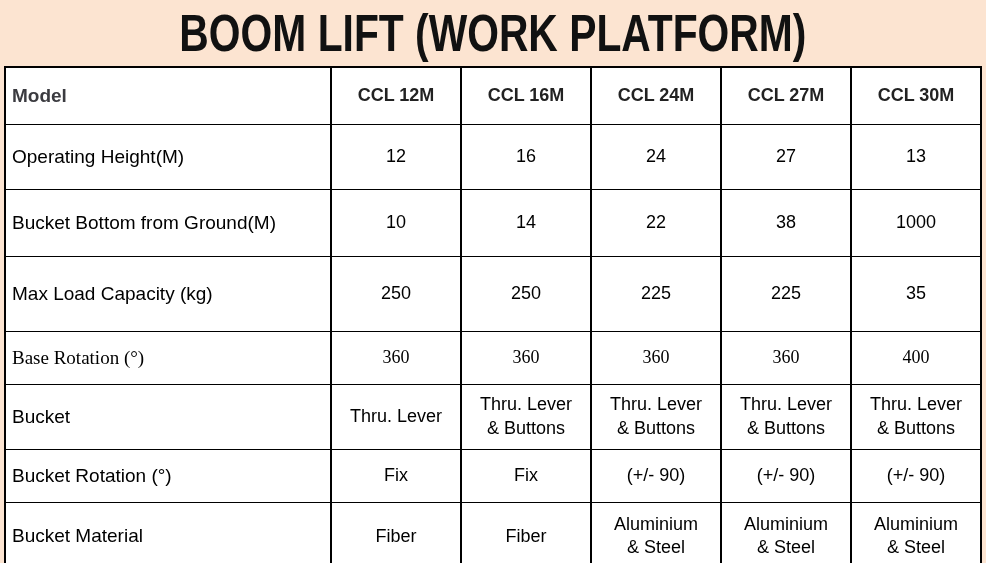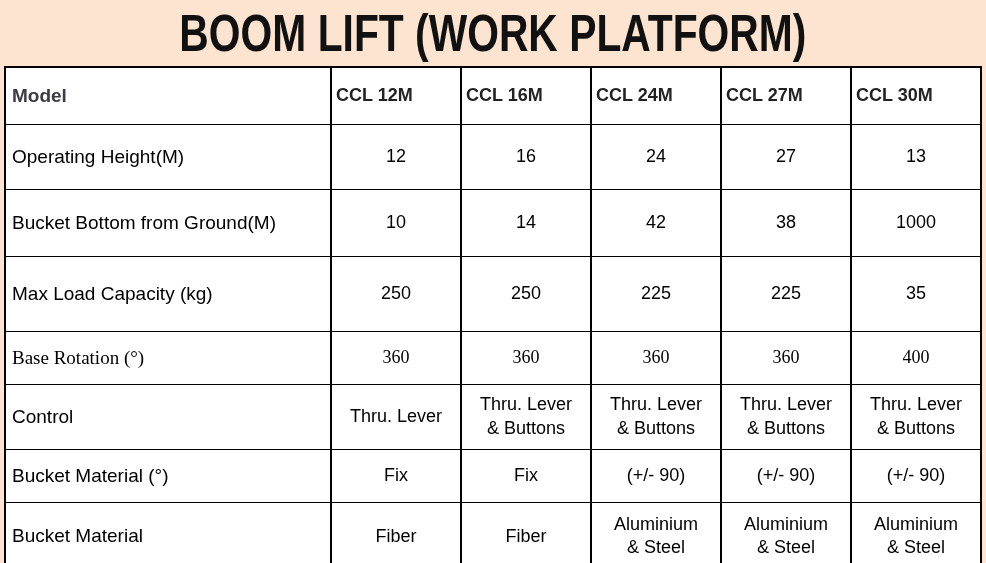--- a/index.html
+++ b/index.html
@@ -52,21 +52,21 @@
   .spec-table tbody tr:last-child td { border-bottom-width: 2px; }
 
   .spec-table th.model-head {
     text-align: left;
     font-size: 19px;
     font-weight: bold;
     color: #3b3b40;
     padding-left: 6px;
   }
   .spec-table th.col-head {
-    text-align: left;
+    text-align: center;
     font-size: 18px;
     font-weight: bold;
     color: #222;
   }
   .spec-table th.row-label {
     text-align: left;
     font-weight: normal;
     font-size: 19px;
     color: #000;
     padding-left: 6px;
@@ -120,54 +120,54 @@
         <td class="cell-value">12</td>
         <td class="cell-value">16</td>
         <td class="cell-value">24</td>
         <td class="cell-value">27</td>
         <td class="cell-value">13</td>
       </tr>
       <tr class="r1">
         <th class="row-label">Bucket Bottom from Ground(M)</th>
         <td class="cell-value">10</td>
         <td class="cell-value">14</td>
-        <td class="cell-value">42</td>
+        <td class="cell-value">22</td>
         <td class="cell-value">38</td>
         <td class="cell-value">1000</td>
       </tr>
       <tr class="r2">
         <th class="row-label">Max Load Capacity (kg)</th>
         <td class="cell-value">250</td>
         <td class="cell-value">250</td>
         <td class="cell-value">225</td>
         <td class="cell-value">225</td>
         <td class="cell-value">35</td>
       </tr>
       <tr class="r3">
         <th class="row-label">Base Rotation (°)</th>
         <td class="cell-value">360</td>
         <td class="cell-value">360</td>
         <td class="cell-value">360</td>
         <td class="cell-value">360</td>
         <td class="cell-value">400</td>
       </tr>
       <tr class="r4">
-        <th class="row-label">Control</th>
+        <th class="row-label">Bucket</th>
         <td class="cell-value">Thru. Lever</td>
         <td class="cell-value">Thru. Lever
 &amp; Buttons</td>
         <td class="cell-value">Thru. Lever
 &amp; Buttons</td>
         <td class="cell-value">Thru. Lever
 &amp; Buttons</td>
         <td class="cell-value">Thru. Lever
 &amp; Buttons</td>
       </tr>
       <tr class="r5">
-        <th class="row-label">Bucket Material (°)</th>
+        <th class="row-label">Bucket Rotation (°)</th>
         <td class="cell-value">Fix</td>
         <td class="cell-value">Fix</td>
         <td class="cell-value">(+/- 90)</td>
         <td class="cell-value">(+/- 90)</td>
         <td class="cell-value">(+/- 90)</td>
       </tr>
       <tr class="r6">
         <th class="row-label">Bucket Material</th>
         <td class="cell-value">Fiber</td>
         <td class="cell-value">Fiber</td>

